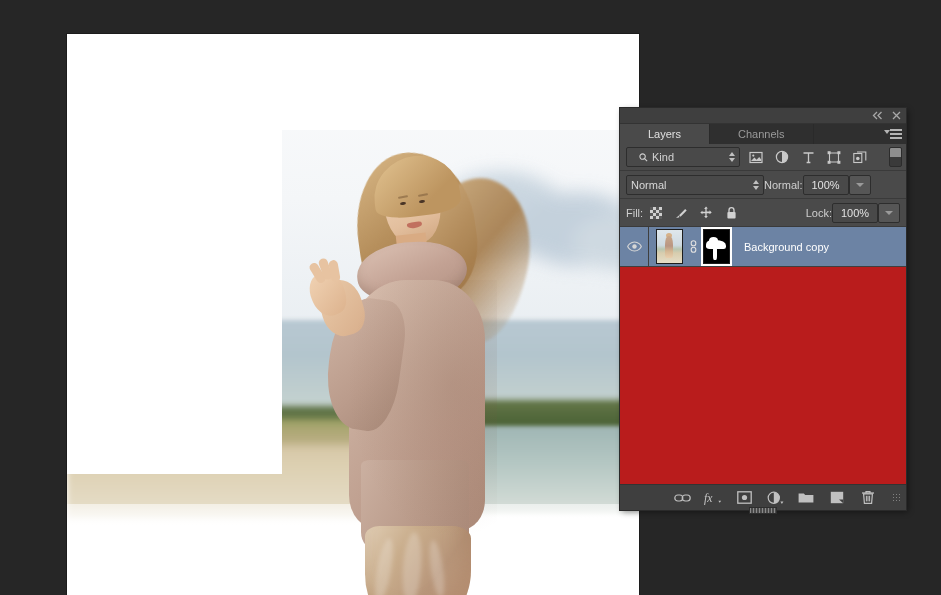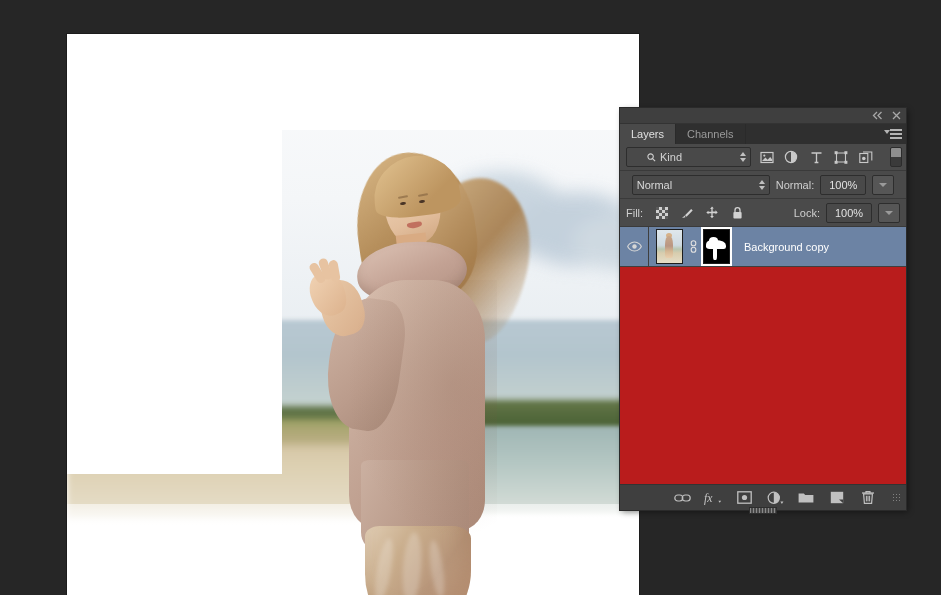--- a/index.html
+++ b/index.html
@@ -252,21 +252,21 @@
   .tb-btn svg { display:block; }
 
   .tabstrip {
     height: 20px;
     background: #2f2f2f;
     display: flex;
     align-items: stretch;
     position: relative;
   }
   .tab {
-    padding: 0 11px;
+    padding: 0 28px;
     display: flex; align-items: center;
     font-size: 11px;
     color: #9a9a9a;
     background: #2f2f2f;
     cursor: pointer;
     border-right: 1px solid #2a2a2a;
     text-align: right;
   }
   .tab.active { background: #4a4a4a; color: #e0e0e0; }
   .panel-menu {
@@ -288,21 +288,21 @@
     padding: 0 4px 0 6px;
     gap: 6px;
     border-bottom: 1px solid #3a3a3a;
   }
   .kind-select {
     width: 88px; height: 18px;
     background: #494949;
     border: 1px solid #2d2d2d;
     border-radius: 2px;
     display:flex; align-items:center; gap:4px;
-    padding: 0 20px;
+    padding: 0 12px;
     position: relative;
     cursor: pointer;
     color:#d2d2d2;
   }
   .kind-select .lbl { font-size:11px; }
   .spinner {
     position:absolute; right:4px; top:50%; transform:translateY(-50%);
     display:flex; flex-direction:column; gap:2px;
   }
   .spinner i {
@@ -323,23 +323,21 @@
     border: 1px solid #2c2c2c;
     margin-left: 2px;
     cursor: pointer;
   }
 
   .blend-row, .lock-row {
     height: 27px;
     background: #4a4a4a;
     display:flex; align-items:center;
     padding: 0 6px;
-    gap: 6px;
     border-bottom: 1px solid #3a3a3a;
-    justify-content: center;
   }
   .blend-select {
     width: 128px; height: 18px;
     background:#494949; border:1px solid #2d2d2d; border-radius:2px;
     display:flex; align-items:center; padding:0 4px; position:relative;
     font-size: 11px; color:#d8d8d8; cursor:pointer;
   }
   .field-label { font-size: 11px; color: #cfcfcf; }
   .num-field {
     width: 44px; height: 18px;

